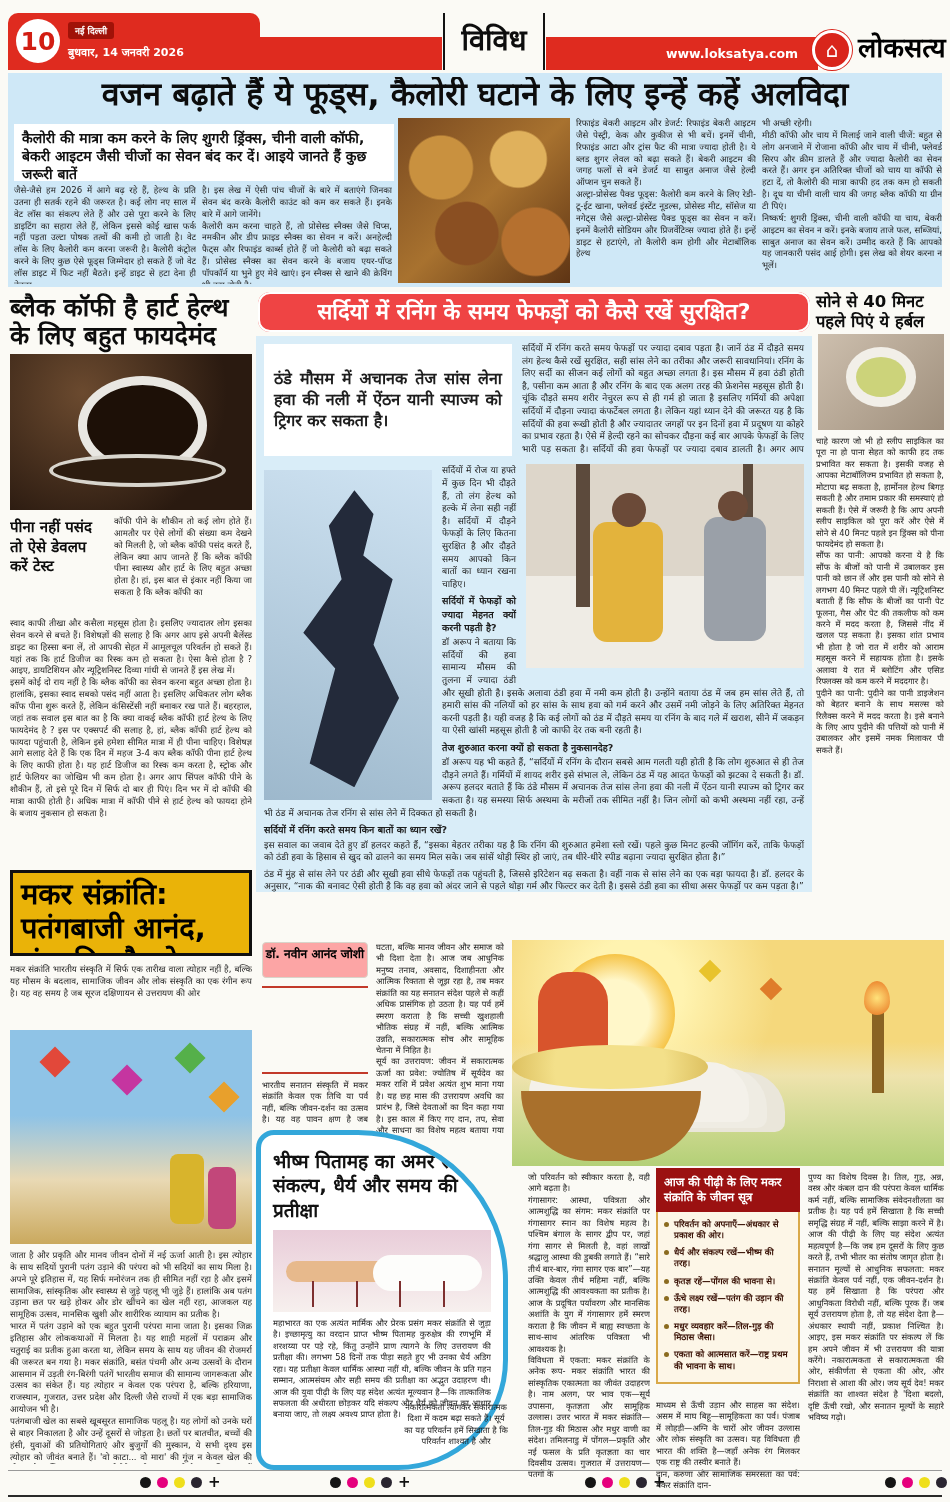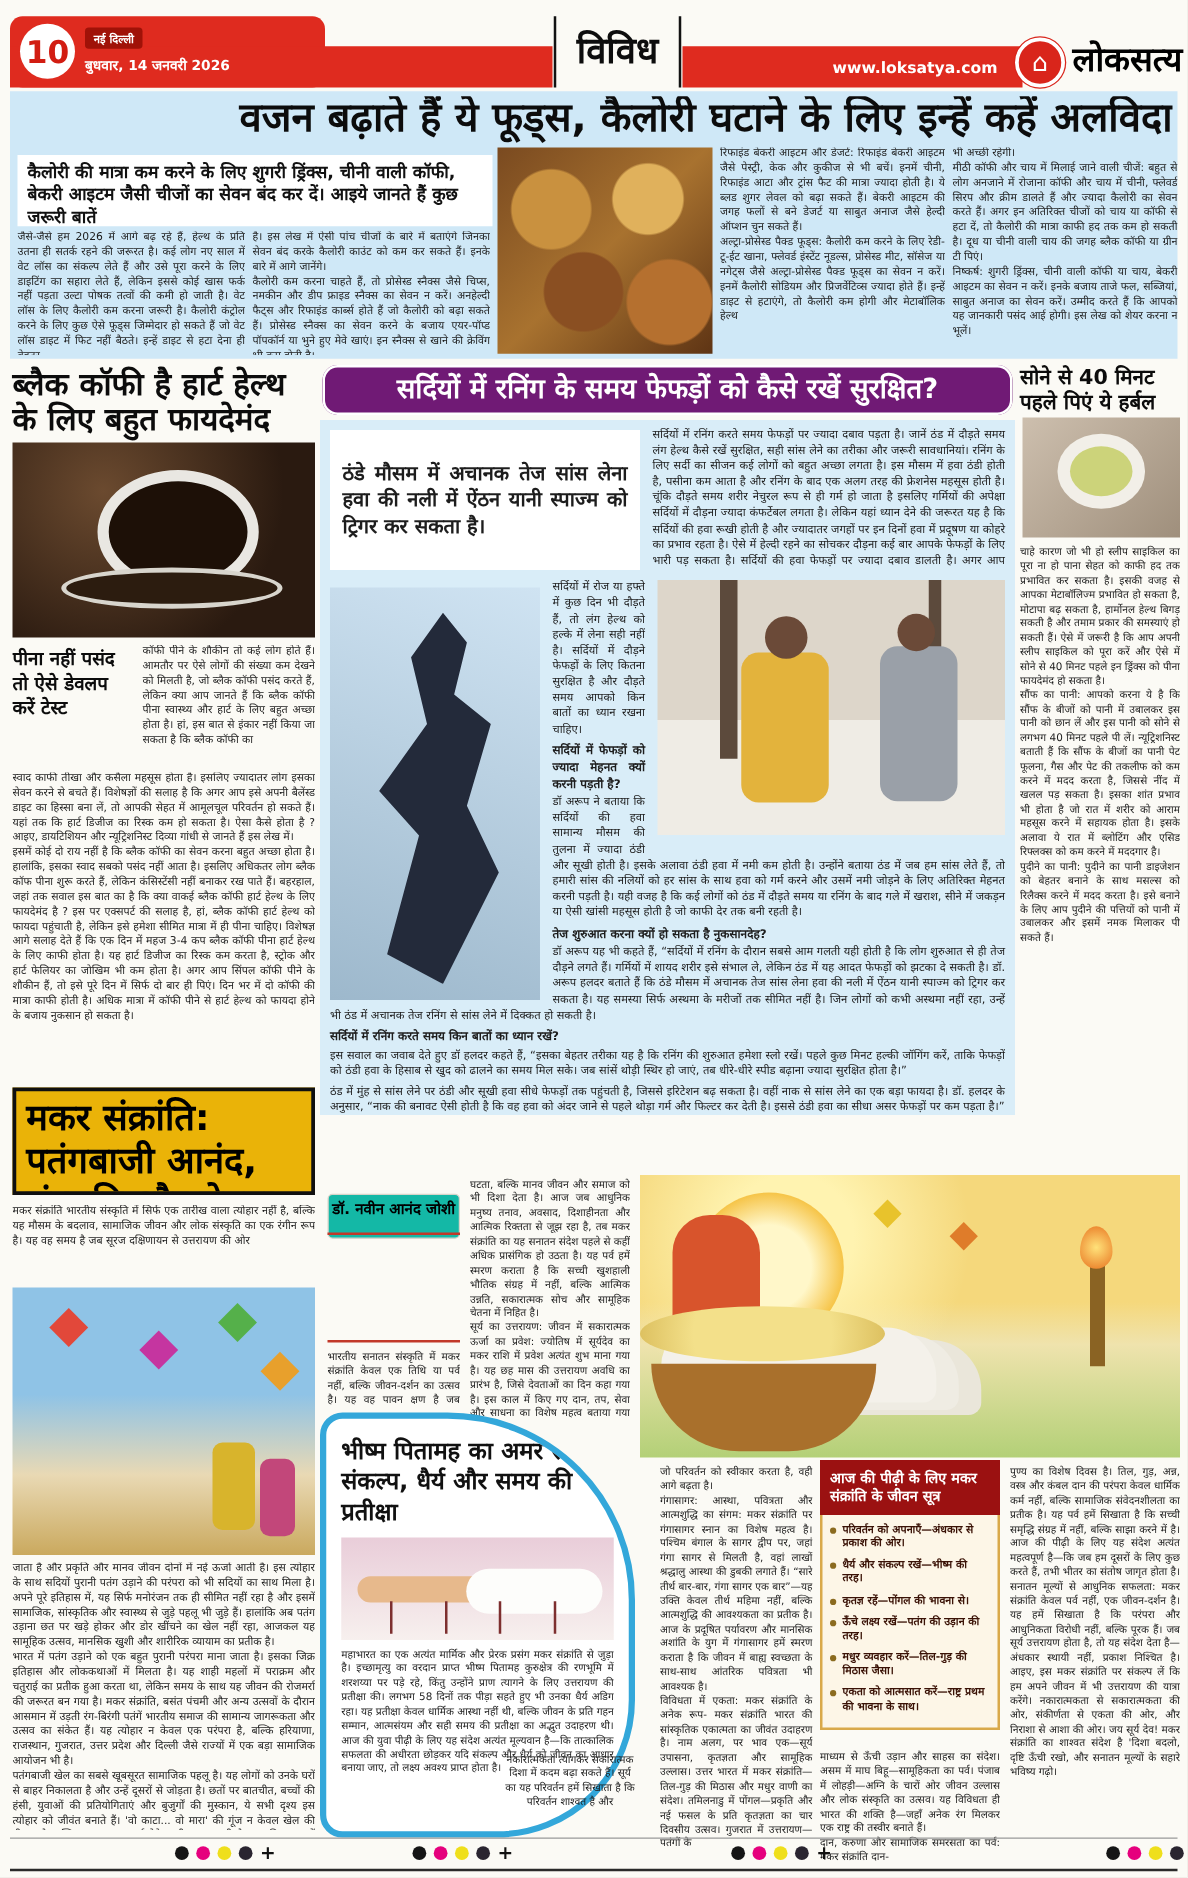--- a/index.html
+++ b/index.html
@@ -16,43 +16,43 @@
   .edition-chip{background:#a01208;color:#fff;font-size:9px;font-weight:bold;padding:2px 7px;border-radius:3px;}
   .mast-date{color:#fff;font-weight:bold;font-size:11px;}
   .vline{background:#121212;}
   .section-name{font-size:29px;font-weight:bold;color:#0d0d0d;text-align:center;line-height:54px;}
   .website{color:#fff;font-weight:bold;font-size:12.5px;text-align:right;line-height:33px;padding-right:8px;}
   .logo-circle{background:#d9251b;border:3px solid #fff;border-radius:50%;color:#fff;
                display:flex;align-items:center;justify-content:center;font-size:20px;box-shadow:0 0 0 1px #d9251b;}
   .paper-name{font-size:27px;font-weight:bold;color:#000;white-space:nowrap;text-align:right;}
   
   .blue-panel{background:#cfe8f7;}
-  .lead-headline{font-size:32px;font-weight:bold;color:#0c0c0c;text-align:right;line-height:1.1;overflow:hidden;}
+  .lead-headline{font-size:32px;font-weight:bold;color:#0c0c0c;text-align:center;line-height:1.1;overflow:hidden;}
   .standfirst{background:#fff;font-size:14px;font-weight:bold;line-height:1.3;padding:5px 8px;color:#111;overflow:hidden;}
   
   .h-coffee{font-size:25px;font-weight:bold;line-height:1.12;color:#0c0c0c;}
   .kicker{font-size:15px;font-weight:bold;line-height:1.3;color:#0c0c0c;overflow:hidden;}
   
-  .banner{background:#701a75;border-radius:12px;color:#fff;font-weight:bold;font-size:22px;text-align:center;
+  .banner{background:#ef4444;border-radius:12px;color:#fff;font-weight:bold;font-size:22px;text-align:center;
           line-height:40px;box-shadow:inset 0 0 0 2px #fff;overflow:hidden;}
   .running-body{background:#d9edf8;padding:6px 8px;font-size:9px;line-height:1.4;text-align:justify;color:#1d1d1d;overflow:hidden;}
   .deck{float:left;width:248px;min-height:96px;background:#fff;padding:25px 10px;margin:2px 10px 8px 0;
         font-size:16px;font-weight:bold;line-height:1.3;box-sizing:border-box;}
   .float-right-img{float:right;width:278px;height:204px;margin:0 0 8px 10px;position:relative;overflow:hidden;}
   .float-left-img{float:left;width:168px;height:330px;margin:6px 10px 4px 0;position:relative;overflow:hidden;}
   .rt{margin:0 0 4px 0;white-space:pre-line;}
   .rq{margin:4px 0 2px 0;font-weight:bold;font-size:9.5px;}
   
   .h-herbal{font-size:16.5px;font-weight:bold;line-height:1.2;color:#0c0c0c;}
   
   .kite-hbox{border:3px solid #101010;background:#eab308;padding:4px 8px;font-size:29px;font-weight:bold;line-height:1.18;overflow:hidden;}
   
   .h-surya{font-size:28px;font-weight:bold;color:#0b0b0b;text-align:center;overflow:hidden;white-space:nowrap;}
-  .byline-box{background:#14b8a6;border:1px solid #d8d4ca;border-radius:4px;text-align:center;
-              font-weight:bold;font-size:12px;line-height:1.25;padding-top:4px;overflow:hidden;margin-top:13px;}
+  .byline-box{background:#fca5a5;border:1px solid #d8d4ca;border-radius:4px;text-align:center;
+              font-weight:bold;font-size:12px;line-height:1.25;padding-top:4px;overflow:hidden;}
   .red-rule{background:#c2392a;}
   .sbullet{display:flex;gap:5px;font-size:10px;font-weight:bold;line-height:1.3;color:#222;margin-bottom:7px;}
   .sbullet .dotb{width:6px;height:6px;border-radius:50%;background:#b7271b;margin-top:3px;flex:0 0 auto;}
   .sutra-head{background:#9b1111;color:#fff;font-weight:bold;font-size:11.5px;line-height:1.3;padding:7px 8px;}
   .sutra-body{background:#fdf6e7;border:2px solid #d9a94a;border-top:none;padding:7px 6px 4px 6px;}
   .sutra-item{display:flex;gap:5px;font-size:8.6px;font-weight:600;color:#3a1206;line-height:1.3;margin-bottom:6px;text-align:left;}
   .sutra-item .dotb{width:5px;height:5px;border-radius:50%;background:#8b6b1f;margin-top:3px;flex:0 0 auto;}
   .bhishma-box{background:#fff;border:5px solid #33a7da;border-radius:18px 150px 110px 18px;padding:10px 12px;overflow:hidden;}
   .bhishma-title{font-size:19px;font-weight:bold;line-height:1.28;color:#111;margin:4px 0 8px 0;}
   

